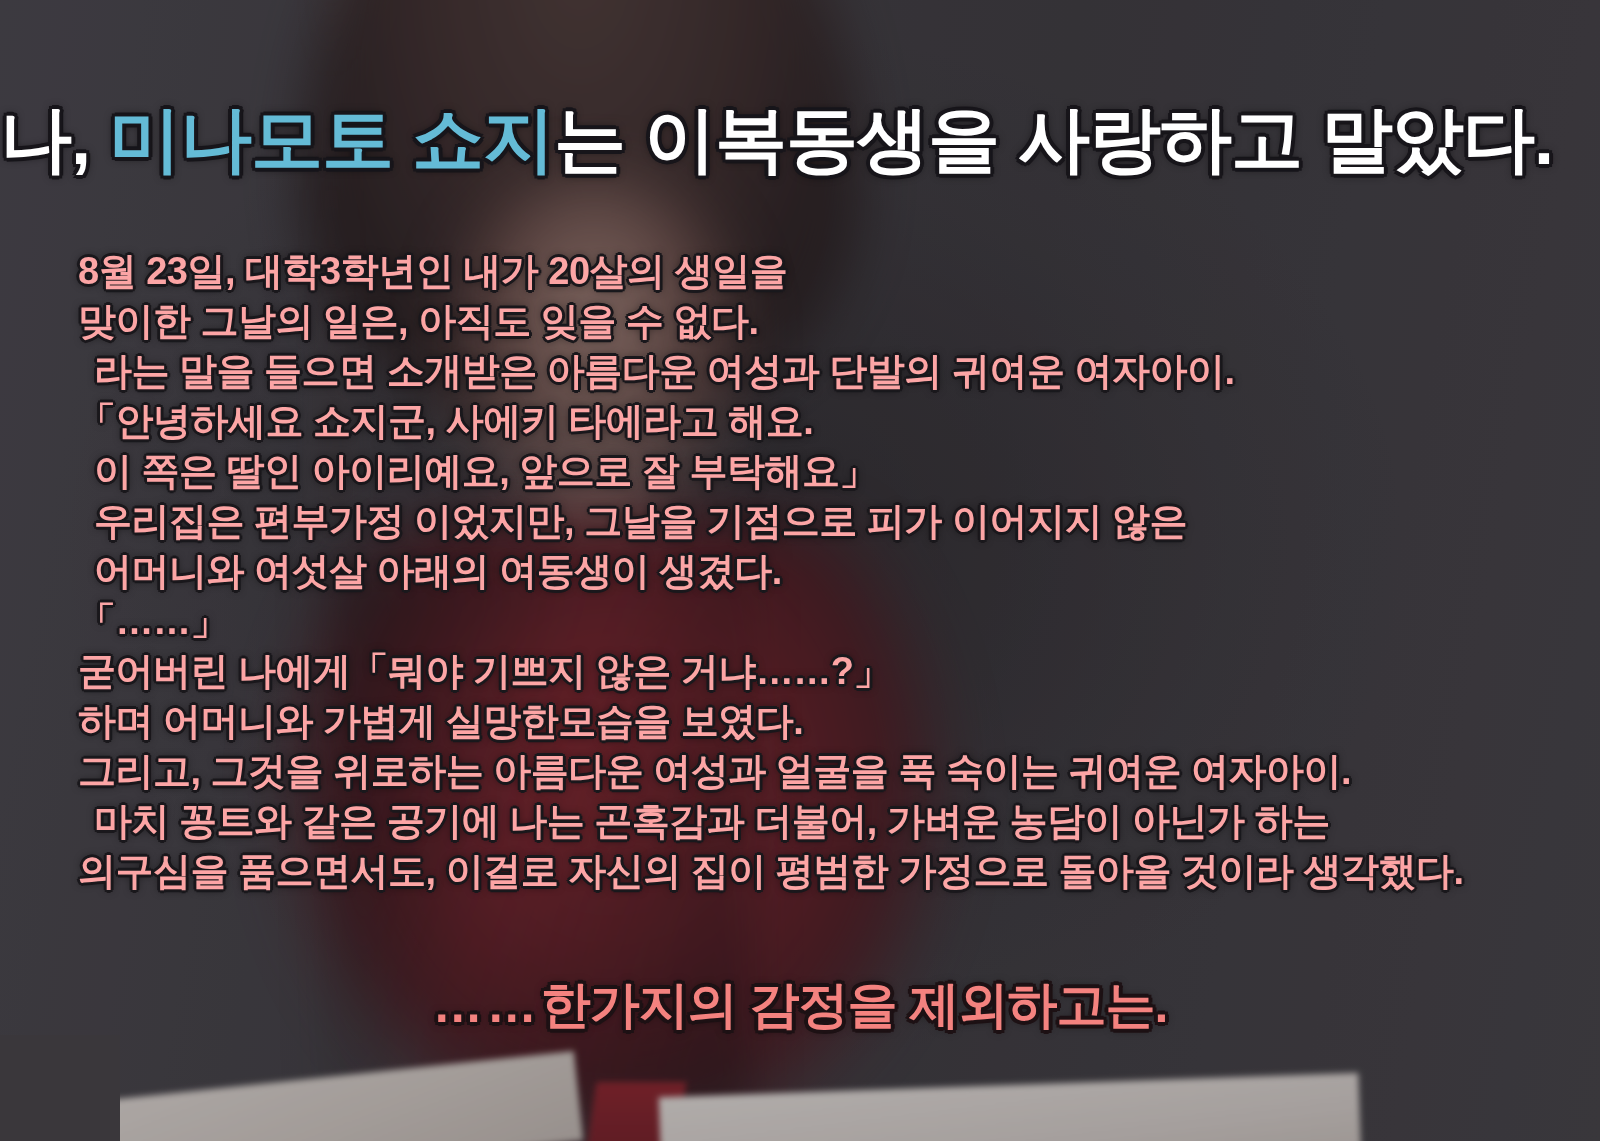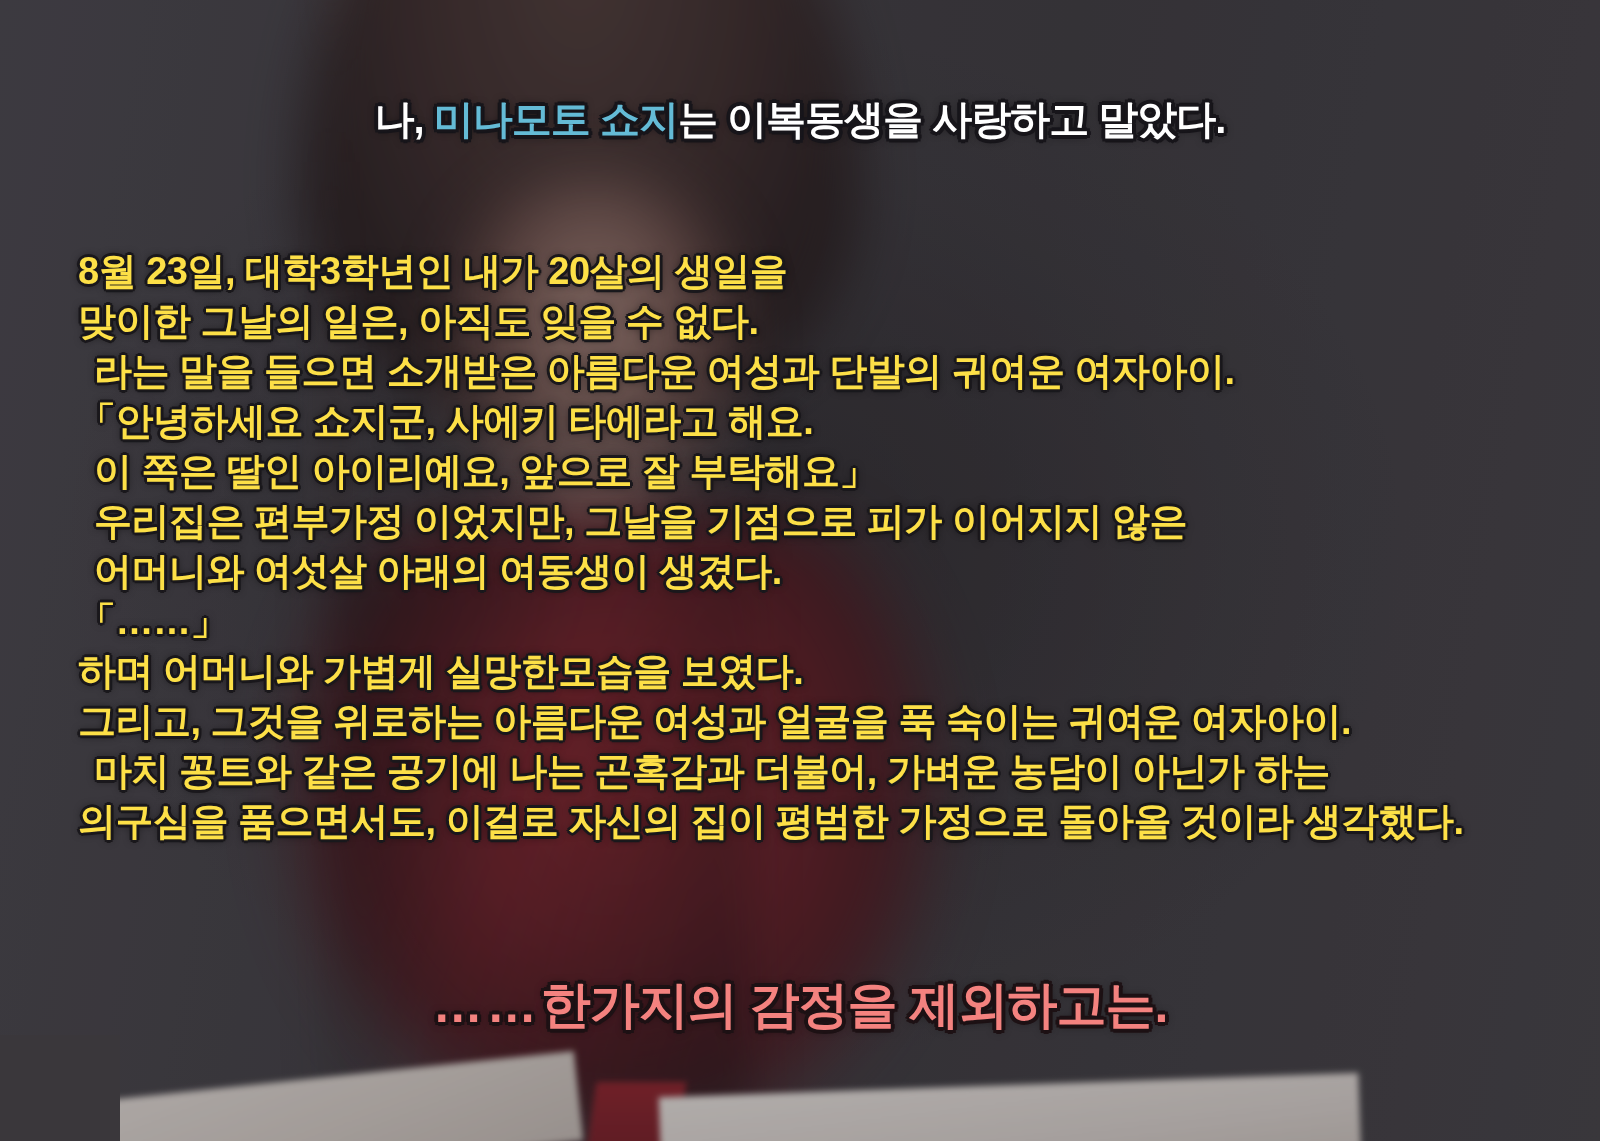--- a/index.html
+++ b/index.html
@@ -163,41 +163,40 @@
   .content {
     position: absolute;
     inset: 0;
   }
 
   .title {
     position: absolute;
     left: 0;
     right: 0;
     top: 92px;
-    text-align: center;
-    font-size: 40px;
+    font-size: 72px;
     font-weight: 700;
     letter-spacing: -1px;
     color: #ffffff;
     white-space: nowrap;
     text-shadow:
       -3px -3px 0 #17151a,  3px -3px 0 #17151a,
       -3px  3px 0 #17151a,  3px  3px 0 #17151a,
        0   -4px 0 #17151a,  0    4px 0 #17151a,
       -4px  0   0 #17151a,  4px  0   0 #17151a,
        0 0 10px rgba(0,0,0,.85);
   }
   .title .accent { color: #64BBD6; }
 
   .body-text {
     position: absolute;
     left: 78px;
     top: 246px;
     width: 1470px;
-    color: #fde047;
+    color: #fca5a5;
     font-size: 38px;
     font-weight: 700;
     line-height: 50px;
     letter-spacing: -0.5px;
     text-shadow:
       -2px -2px 0 #1a181c,  2px -2px 0 #1a181c,
       -2px  2px 0 #1a181c,  2px  2px 0 #1a181c,
        0   -3px 0 #1a181c,  0    3px 0 #1a181c,
       -3px  0   0 #1a181c,  3px  0   0 #1a181c,
        0 0 8px rgba(0,0,0,.8);
@@ -264,20 +263,21 @@
 
     <div class="body-text">
       <div class="line">8월 23일, 대학3학년인 내가 20살의 생일을</div>
       <div class="line">맞이한 그날의 일은, 아직도 잊을 수 없다.</div>
       <div class="line indent">라는 말을 들으면 소개받은 아름다운 여성과 단발의 귀여운 여자아이.</div>
       <div class="line">「안녕하세요 쇼지군, 사에키 타에라고 해요.</div>
       <div class="line indent">이 쪽은 딸인 아이리예요, 앞으로 잘 부탁해요」</div>
       <div class="line indent">우리집은 편부가정 이었지만, 그날을 기점으로 피가 이어지지 않은</div>
       <div class="line indent">어머니와 여섯살 아래의 여동생이 생겼다.</div>
       <div class="line">「……」</div>
+      <div class="line">굳어버린 나에게「뭐야 기쁘지 않은 거냐……?」</div>
       <div class="line">하며 어머니와 가볍게 실망한모습을 보였다.</div>
       <div class="line">그리고, 그것을 위로하는 아름다운 여성과 얼굴을 푹 숙이는 귀여운 여자아이.</div>
       <div class="line indent">마치 꽁트와 같은 공기에 나는 곤혹감과 더불어, 가벼운 농담이 아닌가 하는</div>
       <div class="line">의구심을 품으면서도, 이걸로 자신의 집이 평범한 가정으로 돌아올 것이라 생각했다.</div>
     </div>
 
     <div class="closing">
       <span class="dots">……</span><span>한가지의 감정을 제외하고는.</span>
     </div>
 

